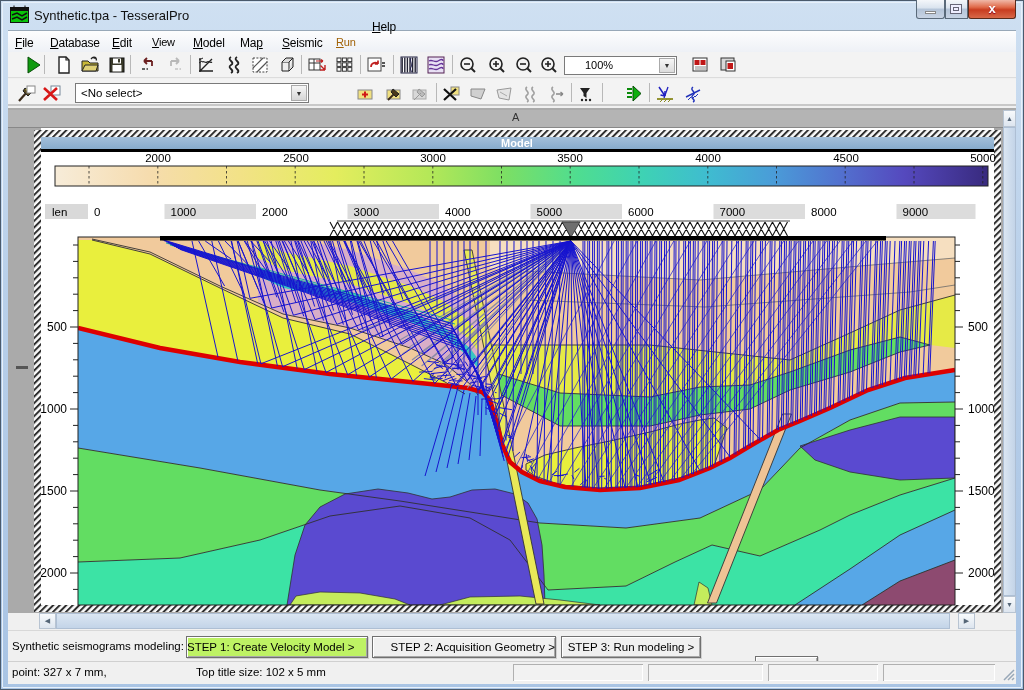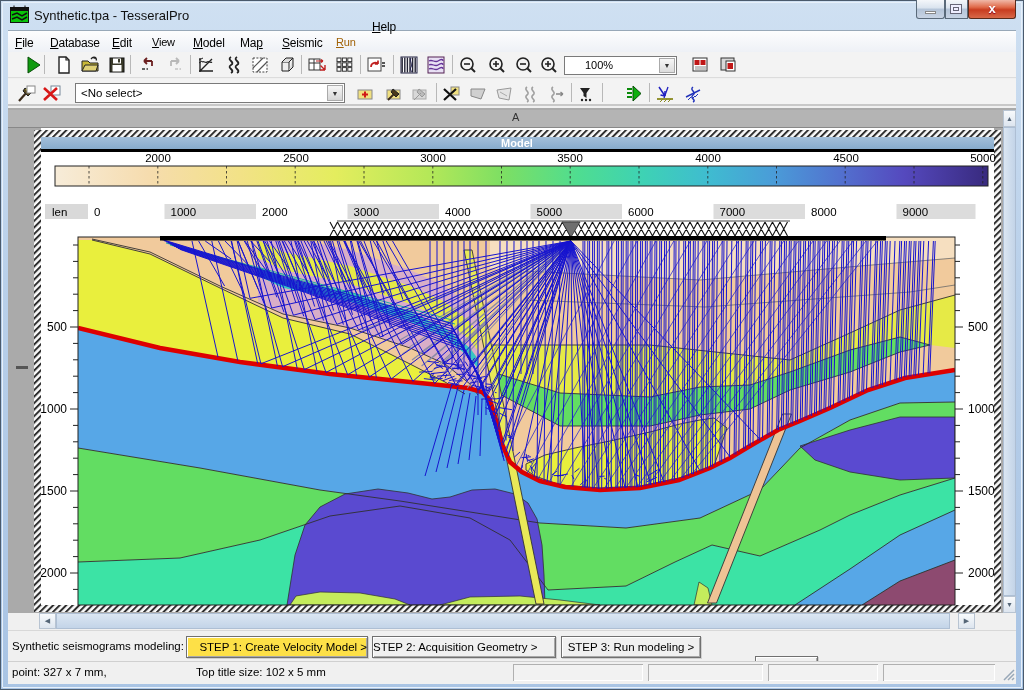--- a/index.html
+++ b/index.html
@@ -219,21 +219,21 @@
     <path d="M4 3 L10 12 M10 12 L10 7 M10 12 L5.5 11" stroke="#2020c0" stroke-width="1.5" fill="none"></path>
     <path d="M13 3 L9 14" stroke="#2020c0" stroke-width="1.3"></path>
     <path d="M2 15 H18" stroke="#8a8a20" stroke-width="1.8"></path>
     <path d="M5 18 L8 15 M9 18 L12 15 M13 18 L16 15" stroke="#8a8a20"></path>
   </svg>
 <svg style="position:absolute;left:683px;top:84px" width="20" height="20" viewBox="0 0 20 20">
     <path d="M10 3 C6 6 14 8 10 11 C6 14 14 16 10 18" stroke="#2233bb" stroke-width="1.5" fill="none"></path>
     <path d="M3 13 L17 6" stroke="#2233bb" stroke-width="1.5"></path>
     <path d="M5 16 L8 13 M9 15 L12 12 M12 13 L15 10" stroke="#2233bb"></path>
   </svg>
-<div style="position:absolute;left:75px;top:83px;width:270px;height:20px;background:#fff;border:1px solid #7a7a7a;font-size:11.5px;line-height:18px;padding-left:5px">&lt;No select&gt;<div style="position:absolute;right:1px;top:1px;width:16px;height:16px;background:linear-gradient(#f6f6f6,#d6d6d6);border:1px solid #aaa;text-align:center;font-size:7px;line-height:15px;color:#333">▼</div></div>
+<div style="position:absolute;left:75px;top:83px;width:234px;height:20px;background:#fff;border:1px solid #7a7a7a;font-size:11.5px;line-height:18px;padding-left:5px">&lt;No select&gt;<div style="position:absolute;right:1px;top:1px;width:16px;height:16px;background:linear-gradient(#f6f6f6,#d6d6d6);border:1px solid #aaa;text-align:center;font-size:7px;line-height:15px;color:#333">▼</div></div>
 
 <div class="abs" style="left:8px;top:108px;width:1008px;height:522px;background:#aaaaaa"></div>
 <div class="abs" style="left:8px;top:110px;width:995px;height:18px;background:#b4b4b4;border-bottom:1px solid #888"></div>
 <div class="abs" style="left:512px;top:111px;font-size:11px;color:#333">A</div>
 <div class="abs" style="left:16px;top:366px;width:12px;height:3px;background:#555"></div>
 
 <svg class="abs" style="left:0;top:0" width="1024" height="690" viewBox="0 0 1024 690">
 <g>
       <rect x="41" y="128" width="953" height="484" fill="#ffffff"></rect>
 <defs>
@@ -367,22 +367,22 @@
 <div class="abs" style="left:1003px;top:127px;width:13px;height:469px;background:linear-gradient(90deg,#dbe6f2,#c3d4e8);border:1px solid #aebfd4"></div>
 <div class="abs" style="left:1003px;top:596px;width:13px;height:17px;background:linear-gradient(#f8fafc,#dde5ef);border:1px solid #b8c4d2;font-size:7px;color:#567;text-align:center;line-height:15px">▼</div>
 
 <div class="abs" style="left:8px;top:613px;width:1008px;height:17px;background:#f0f0f0"></div>
 <div class="abs" style="left:39px;top:613px;width:17px;height:16px;background:linear-gradient(#f8fafc,#dde5ef);border:1px solid #b8c4d2;font-size:7px;color:#567;text-align:center;line-height:14px">◀</div>
 <div class="abs" style="left:56px;top:613px;width:894px;height:16px;background:linear-gradient(#dbe6f2,#c3d4e8);border:1px solid #aebfd4"></div>
 <div class="abs" style="left:958px;top:613px;width:17px;height:16px;background:linear-gradient(#f8fafc,#dde5ef);border:1px solid #b8c4d2;font-size:7px;color:#567;text-align:center;line-height:14px">▶</div>
 
 <div class="abs" style="left:8px;top:630px;width:1008px;height:31px;background:#f0f0f0;border-top:1px solid #d8d8d8"></div>
 <div class="abs" style="left:12px;top:640px;font-size:11.5px;color:#000">Synthetic seismograms modeling:</div>
-<div style="position:absolute;left:186px;top:636px;width:182px;height:22px;background:#fde047;border:1px solid #707070;box-shadow:inset 1px 1px 0 #fff,inset -1px -1px 0 #a8a8a8, 1px 1px 0 #d0d0d0;font-size:11.5px;text-align:right;line-height:21px;color:#000">STEP 1: Create Velocity Model &gt;</div>
-<div style="position:absolute;left:372px;top:636px;width:184px;height:22px;background:#f0f0f0;border:1px solid #707070;box-shadow:inset 1px 1px 0 #fff,inset -1px -1px 0 #a8a8a8, 1px 1px 0 #d0d0d0;font-size:11.5px;text-align:left;line-height:21px;color:#000">STEP 2: Acquisition Geometry &gt;</div>
+<div style="position:absolute;left:186px;top:636px;width:182px;height:22px;background:#bef264;border:1px solid #707070;box-shadow:inset 1px 1px 0 #fff,inset -1px -1px 0 #a8a8a8, 1px 1px 0 #d0d0d0;font-size:11.5px;text-align:left;line-height:21px;color:#000">STEP 1: Create Velocity Model &gt;</div>
+<div style="position:absolute;left:372px;top:636px;width:184px;height:22px;background:#f0f0f0;border:1px solid #707070;box-shadow:inset 1px 1px 0 #fff,inset -1px -1px 0 #a8a8a8, 1px 1px 0 #d0d0d0;font-size:11.5px;text-align:right;line-height:21px;color:#000">STEP 2: Acquisition Geometry &gt;</div>
 <div style="position:absolute;left:561px;top:636px;width:140px;height:22px;background:#f0f0f0;border:1px solid #707070;box-shadow:inset 1px 1px 0 #fff,inset -1px -1px 0 #a8a8a8, 1px 1px 0 #d0d0d0;font-size:11.5px;text-align:center;line-height:21px;color:#000">STEP 3: Run modeling &gt;</div>
 <div style="position:absolute;left:755px;top:656px;width:63px;height:22px;background:#f0f0f0;border:1px solid #707070;box-shadow:inset 1px 1px 0 #fff,inset -1px -1px 0 #a8a8a8, 1px 1px 0 #d0d0d0;font-size:11.5px;text-align:left;line-height:21px;color:#000">Hide</div>
 
 <div class="abs" style="left:8px;top:661px;width:1008px;height:23px;background:#f0f0f0;border-top:1px solid #d0d0d0"></div>
 <div class="abs" style="left:12px;top:666px;font-size:11.5px;color:#000">point: 327 x 7 mm,</div>
 <div class="abs" style="left:196px;top:666px;font-size:11.5px;color:#000">Top title size: 102 x 5 mm</div>
 <div style="position:absolute;left:513px;top:664px;width:130px;height:17px;background:#f2f2f2;box-shadow:inset 1px 1px 0 #b0b0b0,inset -1px -1px 0 #ffffff"></div>
 <div style="position:absolute;left:648px;top:664px;width:115px;height:17px;background:#f2f2f2;box-shadow:inset 1px 1px 0 #b0b0b0,inset -1px -1px 0 #ffffff"></div>
 <div style="position:absolute;left:768px;top:664px;width:110px;height:17px;background:#f2f2f2;box-shadow:inset 1px 1px 0 #b0b0b0,inset -1px -1px 0 #ffffff"></div>
 <div style="position:absolute;left:883px;top:664px;width:112px;height:17px;background:#f2f2f2;box-shadow:inset 1px 1px 0 #b0b0b0,inset -1px -1px 0 #ffffff"></div>

